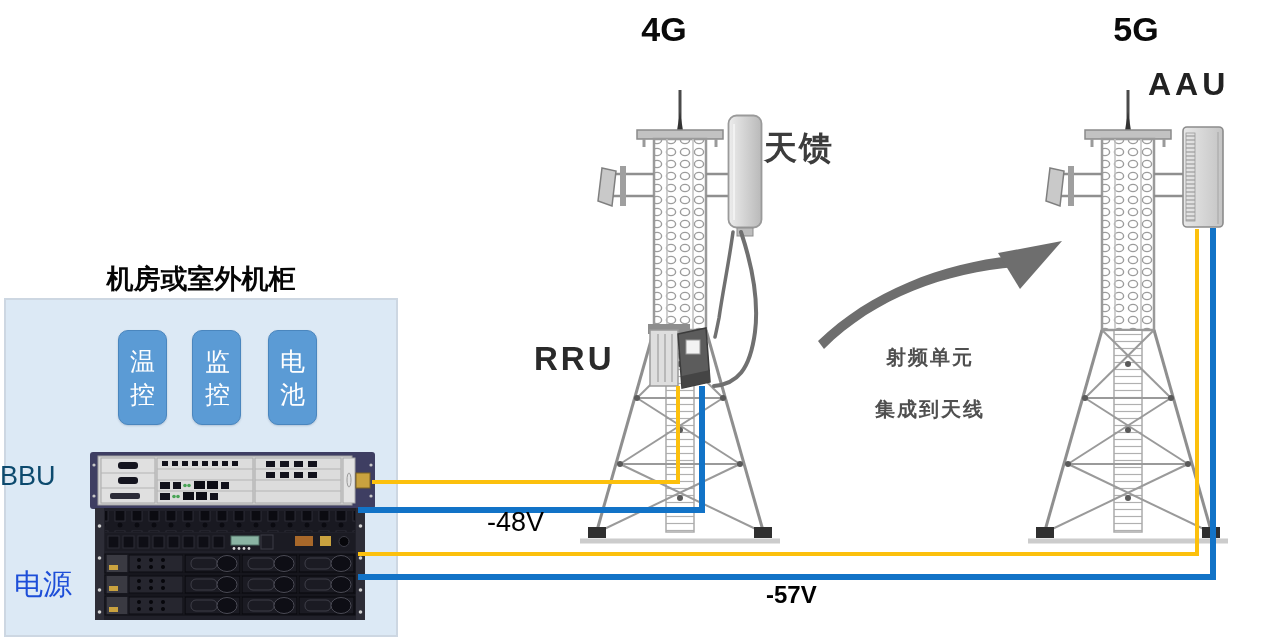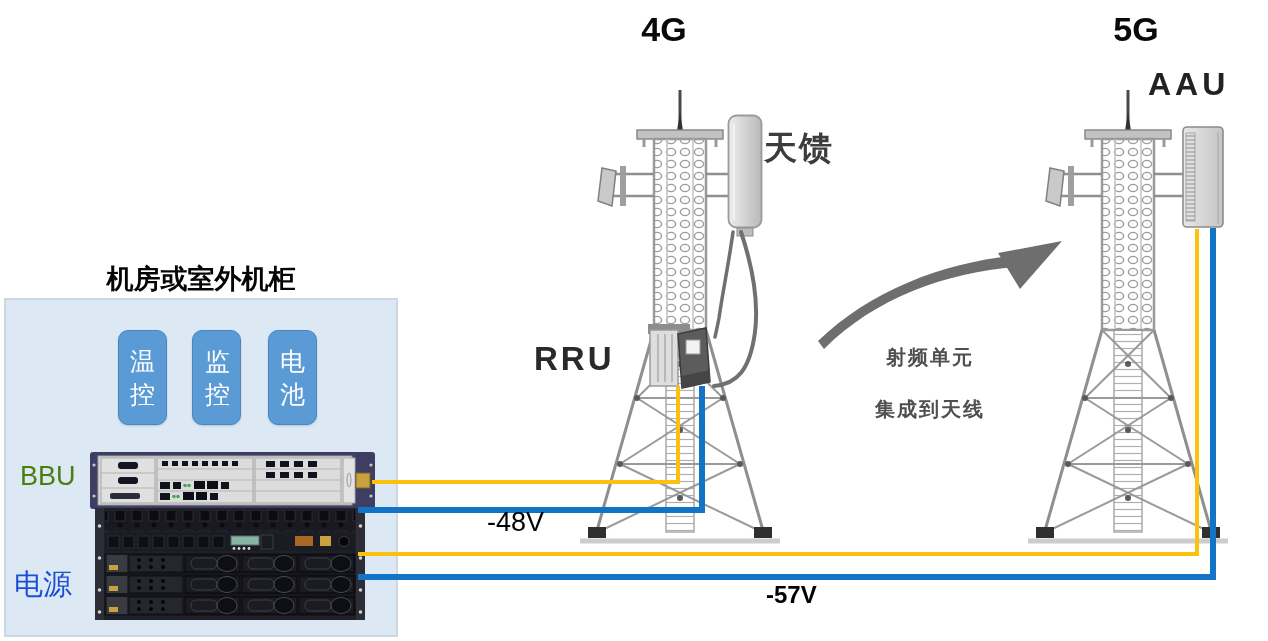--- a/index.html
+++ b/index.html
@@ -36,21 +36,21 @@
     background:var(--cabinet-fill,#DCE9F5);border:2px solid #cdd7e2;box-sizing:border-box;}
   .module-box{top:330px;width:47px;height:93px;border-radius:10px;
     background:var(--module-blue,#5B9BD5);border:1px solid var(--module-border,#4A86BE);
     color:#ffffff;font-family:"Liberation Serif",serif;font-size:25px;line-height:1.32;
     text-align:center;display:flex;align-items:center;justify-content:center;
     word-break:break-all;box-shadow:0 1px 2px rgba(60,90,130,.25);}
   .module-box span{display:block;width:27px;}
   .module-1{left:118px;}
   .module-2{left:192px;text-align:right;}
   .module-3{left:268px;}
-  .label-bbu{left:20px;top:461px;font-size:27px;color:#4d7c0f;}
+  .label-bbu{left:0;top:461px;font-size:27px;color:#0c4a6e;}
   .label-power{left:14px;top:552px;font-family:Liberation Mono, monospace;font-size:29px;color:#1d4ed8;margin-top:13px;}
   .bbu-img{left:90px;top:452px;width:285px;height:57px;}
   .psu-img{left:95px;top:508px;width:270px;height:112px;}
 
   
   .cable-layer{left:0;top:0;width:1268px;height:641px;pointer-events:none;z-index:40;}
   .label-neg48{left:487px;top:507px;font-size:27px;color:#000000;z-index:50;}
   .label-neg57{left:766px;top:581px;font-size:24px;font-weight:700;color:#000000;z-index:50;}
   .cable-yellow{stroke:var(--cable-yellow,#FCC00D);fill:none;}
   .cable-blue{stroke:var(--cable-blue,#1273C7);fill:none;}

